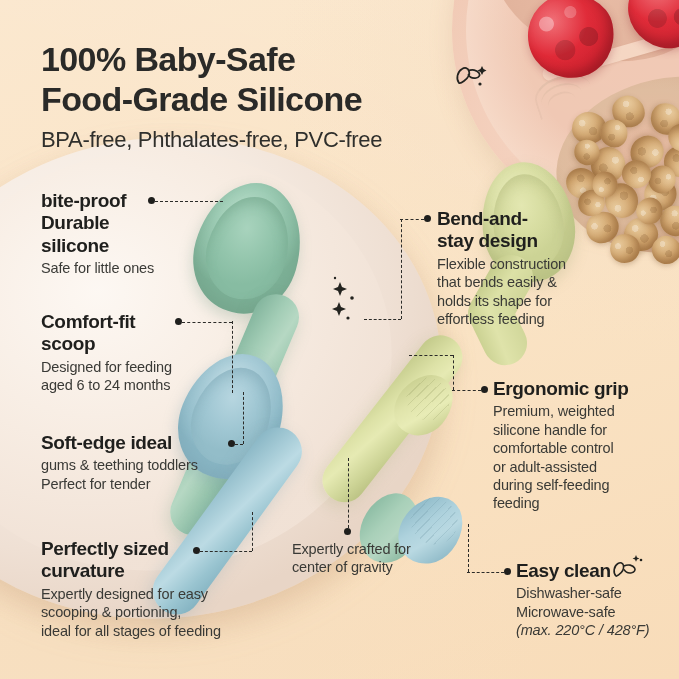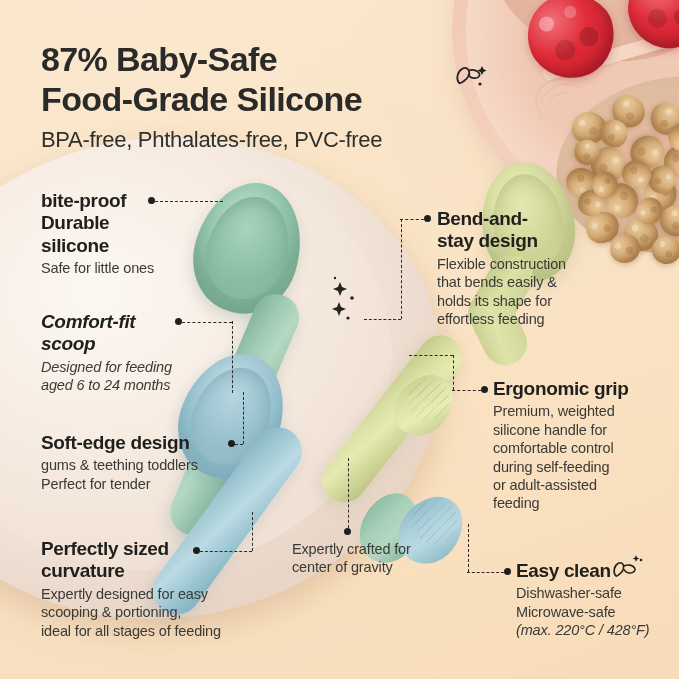--- a/index.html
+++ b/index.html
@@ -290,21 +290,21 @@
   .anno .title{
     color:#1f1f1d;font-weight:700;letter-spacing:-.35px;
     font-size:19px;line-height:1.18;margin:0 0 2px 0;
   }
   .anno .body{
     color:#3a3a36;font-size:14.5px;line-height:1.27;letter-spacing:-.15px;
   }
   .anno .body.italic{font-style:italic;}
 
   .a-durable{left:41px;top:190px;width:210px;}
-  .a-comfort{left:41px;top:311px;width:215px;font-style:italic;}
+  .a-comfort{left:41px;top:311px;width:215px;}
   .a-soft{left:41px;top:432px;width:235px;}
   .a-curve{left:41px;top:538px;width:250px;}
   .a-topple{left:292px;top:540px;width:180px;}
   .a-bend{left:437px;top:208px;width:180px;}
   .a-ergo{left:493px;top:378px;width:185px;}
   .a-easy{left:516px;top:560px;width:165px;}
 
   
   .dot{
     position:absolute;width:7px;height:7px;border-radius:50%;
@@ -399,21 +399,21 @@
 
   <svg class="sparkle" style="left:326px;top:276px;" width="40" height="48" viewBox="0 0 40 48" fill="none">
     <path d="M14 6 L16 11 L21 13 L16 15 L14 20 L12 15 L7 13 L12 11 Z" fill="#23231f"></path>
     <path d="M13 26 L15 31 L20 33 L15 35 L13 40 L11 35 L6 33 L11 31 Z" fill="#23231f"></path>
     <circle cx="26" cy="22" r="1.8" fill="#23231f"></circle>
     <circle cx="22" cy="42" r="1.6" fill="#23231f"></circle>
     <circle cx="9" cy="2" r="1.2" fill="#23231f"></circle>
   </svg>
 
   <div class="headline">
-    <div>87% Baby-Safe</div>
+    <div>100% Baby-Safe</div>
     <div>Food-Grade Silicone</div>
   </div>
   <div class="subhead">BPA-free, Phthalates-free, PVC-free</div>
 
   <svg class="sparkle" style="left:449px;top:55px;" width="40" height="40" viewBox="0 0 40 40" fill="none">
     <path d="M10 28 C7 24 8 17 13 14 C16 12 19 13 20 16 C21 19 19 23 15 26 C13 27.5 11 28.6 10 28 Z" stroke="#23231f" stroke-width="1.7" fill="none"></path>
     <path d="M19 16 C23 14 28 15 30 18 C31.5 20.2 30 22.5 27 23 C23.6 23.6 20.5 22 19 19.4" stroke="#23231f" stroke-width="1.7" fill="none"></path>
     <path d="M33 11 l1.5 3 3 1.5 -3 1.5 -1.5 3 -1.5 -3 -3 -1.5 3 -1.5 Z" fill="#23231f"></path>
     <circle cx="31" cy="29" r="1.6" fill="#23231f"></circle>
   </svg>
@@ -465,21 +465,21 @@
       <div>scoop</div>
     </div>
     <div class="body">
         <div>Designed for feeding</div>
         <div>aged 6 to 24 months</div>
       </div>
   </div>
 
   <div class="anno a-soft">
     <div class="title">
-      <div>Soft-edge design</div>
+      <div>Soft-edge ideal</div>
     </div>
     <div class="body">
         <div>gums &amp; teething toddlers</div>
         <div>Perfect for tender</div>
       </div>
   </div>
 
   <div class="anno a-curve">
     <div class="title">
       <div>Perfectly sized</div>
@@ -513,22 +513,22 @@
   </div>
 
   <div class="anno a-ergo">
     <div class="title">
       <div>Ergonomic grip</div>
     </div>
     <div class="body">
         <div>Premium, weighted</div>
         <div>silicone handle for</div>
         <div>comfortable control</div>
+        <div>or adult-assisted</div>
         <div>during self-feeding</div>
-        <div>or adult-assisted</div>
         <div>feeding</div>
       </div>
   </div>
 
   <div class="anno a-easy">
     <div class="title">
       <div>Easy clean</div>
     </div>
     <div class="body">
         <div>Dishwasher-safe</div>

